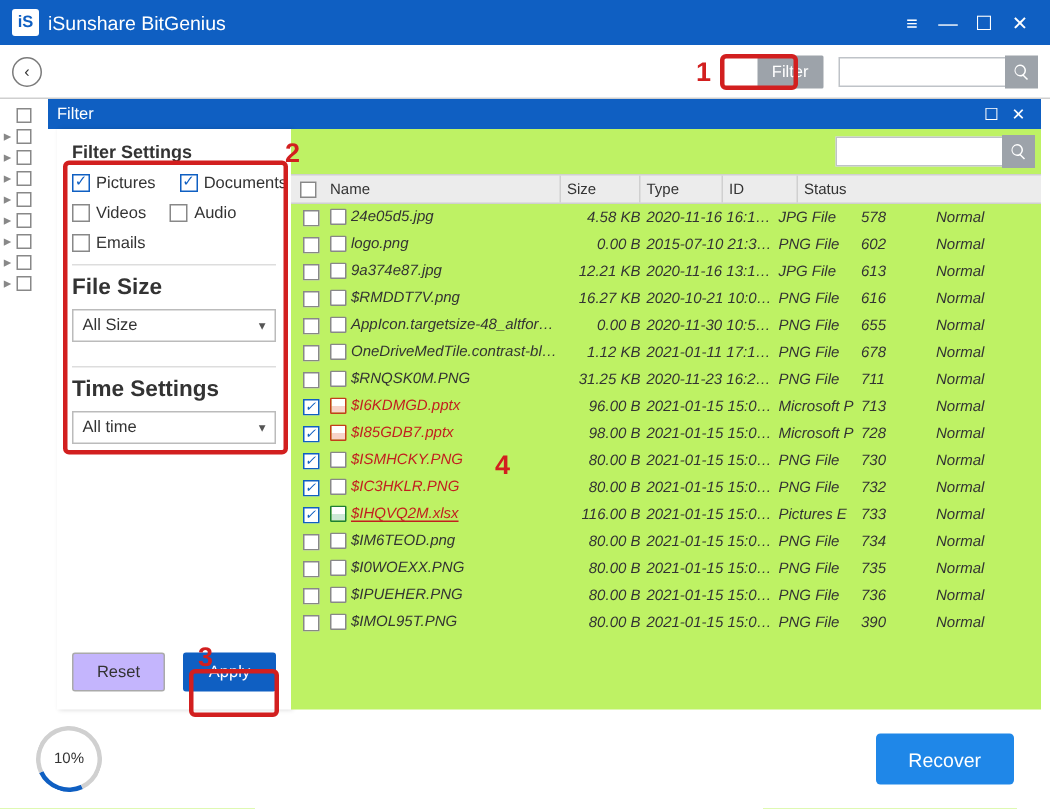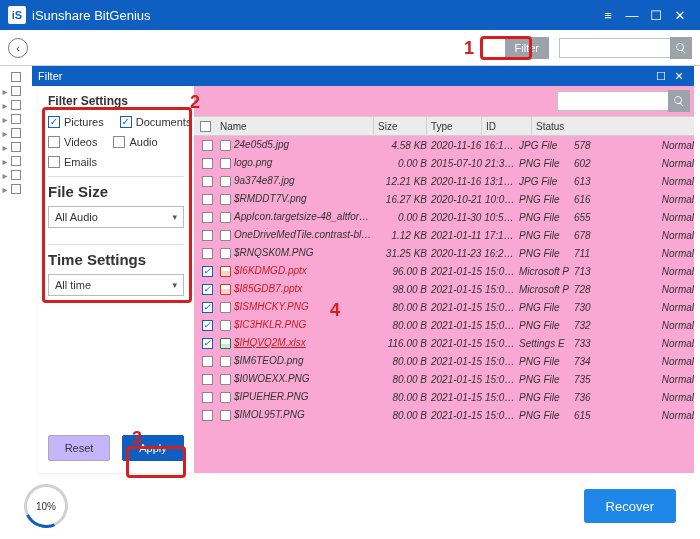--- a/index.html
+++ b/index.html
@@ -38,31 +38,31 @@
   .fp-box.unchecked { border-color: #888; color: transparent; }
   .fp-divider { border-top: 1px solid #ddd; margin: 6px 0; }
   .fp-label { font-weight: bold; margin: 4px 0 6px; font-size: 15px; }
   .fp-select { border: 1px solid #bbb; height: 22px; display: flex; align-items: center; justify-content: space-between; padding: 0 6px; cursor: pointer; font-size: 11px; color: #333; background: #fff; }
   .fp-select .chev { font-size: 9px; color: #555; }
   .fp-actions { position: absolute; bottom: 12px; left: 10px; right: 10px; display: flex; gap: 12px; }
   .fp-actions button { flex: 1; height: 26px; font-size: 11px; cursor: pointer; border-radius: 2px; }
   .btn-reset { background: #c4b5fd; border: 1px solid #aaa; color: #333; }
   .btn-apply { background: #0f5fc2; border: 1px solid #0f5fc2; color: #fff; }
 
-  .grid-area { position: absolute; left: 194px; right: 6px; top: 20px; bottom: 0; background: #f9a8d4; }
+  .grid-area { position: absolute; left: 194px; right: 6px; top: 20px; bottom: 0; background: #bef264; }
   .grid-search { height: 30px; display: flex; justify-content: flex-end; align-items: center; padding-right: 4px; }
   .grid-header { height: 20px; background: #ececec; display: flex; font-size: 10px; color: #333; border-top: 1px solid #d0d0d0; border-bottom: 1px solid #d0d0d0; }
   .gcol { display: flex; align-items: center; padding-left: 4px; border-right: 1px solid #d0d0d0; overflow: hidden; white-space: nowrap; }
   .w-cb { width: 22px; border-right: none; justify-content: center; padding-left: 0; }
   .w-name { width: 158px; }
   .w-size { width: 53px; text-align: right; }
   .w-time { width: 88px; }
   .w-type { width: 55px; }
   .w-id { width: 50px; }
-  .w-status { flex: 1; border-right: none; text-align: right; }
+  .w-status { flex: 1; border-right: none; }
   .grid-rows { }
   .grow { height: 18px; display: flex; font-size: 10px; color: #333; align-items: center; font-style: italic; }
   .grow .cell { overflow: hidden; white-space: nowrap; text-overflow: ellipsis; padding-left: 4px; }
   .rowcb { width: 11px; height: 11px; border: 1px solid #888; display: flex; align-items: center; justify-content: center; font-size: 9px; color: #0f5fc2; background: #fff; }
   .rowcb.chk { border-color: #0f5fc2; }
   .fico { width: 11px; height: 11px; display: inline-block; vertical-align: middle; margin-right: 3px; border: 1px solid #888; border-radius: 1px; background: #fff; }
   .fico.ppt { border-color: #c43e1c; background: linear-gradient(#fff 50%, #f7d4c9 50%); }
   .fico.xls { border-color: #1e7e34; background: linear-gradient(#fff 50%, #cde9d6 50%); }
   .marked { color: #c21f1f; }
   .marked.u { text-decoration: underline; }
@@ -174,21 +174,21 @@
       <div class="fp-row">
         <div class="fp-check">
             <span class="fp-box unchecked">✓</span>
             <span>Emails</span>
           </div>
       </div>
     </div>
     <div class="fp-divider"></div>
     <div class="fp-label">File Size</div>
     <div class="fp-select">
-      <span>All Audio</span>
+      <span>All Size</span>
         <span class="chev">▾</span>
     </div>
     <div style="height:10px"></div>
     <div class="fp-divider"></div>
     <div class="fp-label">Time Settings</div>
     <div class="fp-select">
       <span>All time</span>
         <span class="chev">▾</span>
     </div>
     <div class="fp-actions">
@@ -340,21 +340,21 @@
           <div class="cell w-id">732</div>
           <div class="cell w-status">Normal</div>
         </div>
         <div class="grow">
           <div class="cell w-cb" style="display:flex;justify-content:center;">
             <div class="rowcb chk">✓</div>
           </div>
           <div class="cell w-name"><span class="fico xls"></span><span class="marked u">$IHQVQ2M.xlsx</span></div>
           <div class="cell w-size">116.00 B</div>
           <div class="cell w-time">2021-01-15 15:01:07</div>
-          <div class="cell w-type">Settings E</div>
+          <div class="cell w-type">Pictures E</div>
           <div class="cell w-id">733</div>
           <div class="cell w-status">Normal</div>
         </div>
         <div class="grow">
           <div class="cell w-cb" style="display:flex;justify-content:center;">
             <div class="rowcb "></div>
           </div>
           <div class="cell w-name"><span class="fico"></span><span class="">$IM6TEOD.png</span></div>
           <div class="cell w-size">80.00 B</div>
           <div class="cell w-time">2021-01-15 15:01:07</div>
@@ -385,21 +385,21 @@
           <div class="cell w-status">Normal</div>
         </div>
         <div class="grow">
           <div class="cell w-cb" style="display:flex;justify-content:center;">
             <div class="rowcb "></div>
           </div>
           <div class="cell w-name"><span class="fico"></span><span class="">$IMOL95T.PNG</span></div>
           <div class="cell w-size">80.00 B</div>
           <div class="cell w-time">2021-01-15 15:01:07</div>
           <div class="cell w-type">PNG File</div>
-          <div class="cell w-id">615</div>
+          <div class="cell w-id">390</div>
           <div class="cell w-status">Normal</div>
         </div>
       </div>
   </div>
 </div>
 
 <div class="footer">
   <div class="prog-ring">
       <span>10%</span>
     </div>

